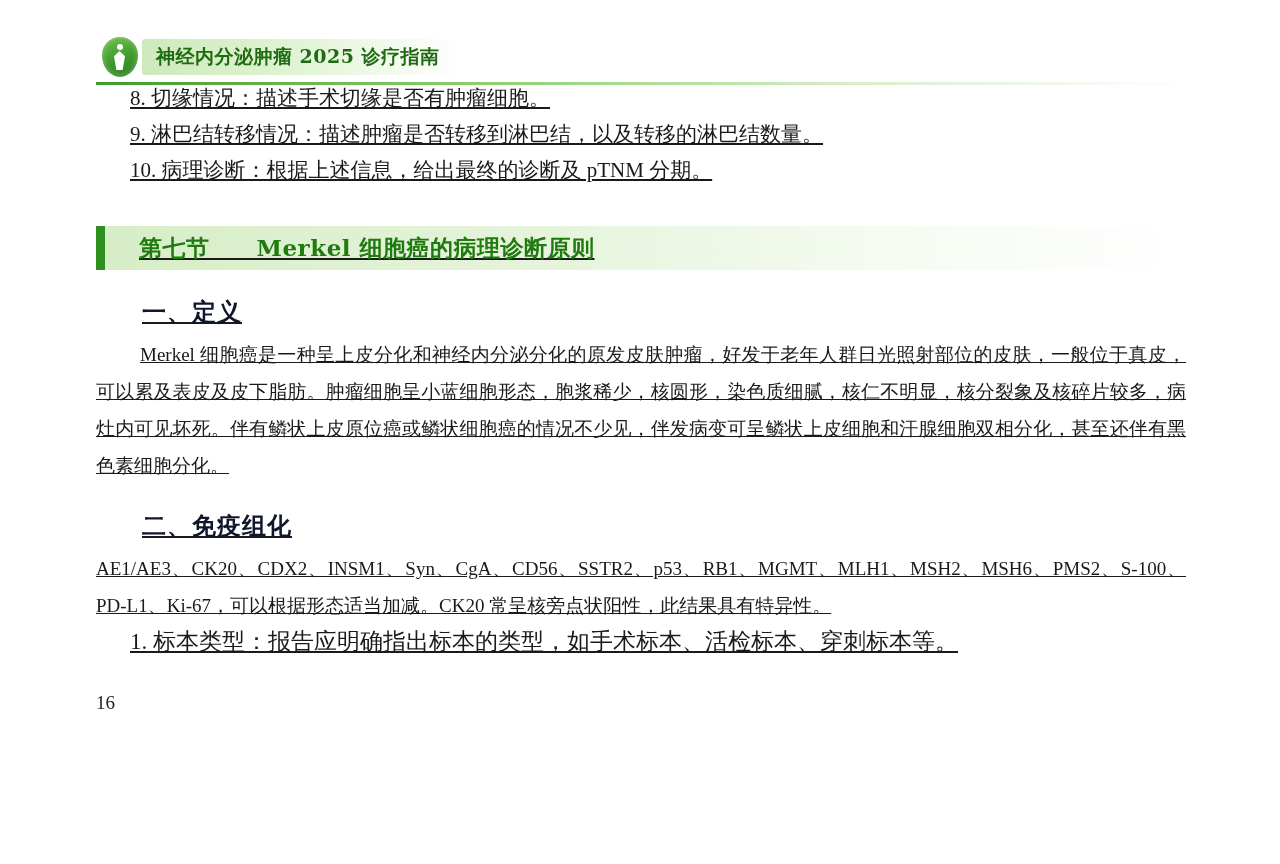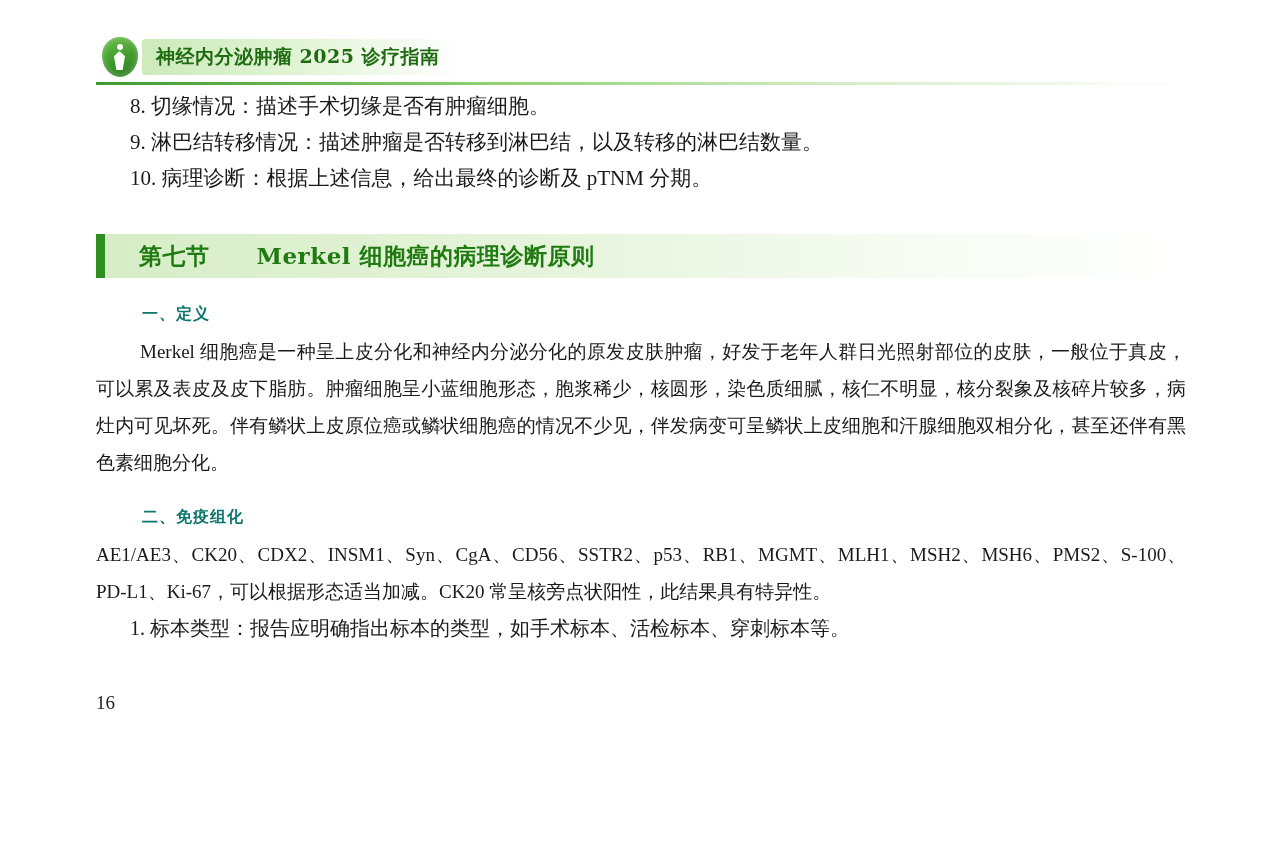--- a/index.html
+++ b/index.html
@@ -102,22 +102,23 @@
     top: 82px;
     width: 1088px;
     height: 3px;
     background: linear-gradient(90deg, #3f9a2c 0%, #8ccf6d 35%, #d8eecb 70%, #ffffff 100%);
   }
 
   
   .content {
     position: absolute;
     left: 96px;
-    top: 84px;
+    top: 76px;
     width: 1090px;
+    text-decoration: underline;
   }
   .numbered-item {
     font-size: 21px;
     line-height: 36px;
     margin: 0 0 0 0;
     padding-left: 34px;
     text-indent: 0;
     white-space: nowrap;
   }
   .numbered-item:first-child { margin-top: 4px; }
@@ -145,39 +146,39 @@
     color: #1f7a10;
     margin-left: 34px;
     letter-spacing: 0.5px;
     white-space: nowrap;
   }
 
   
   .sub-head {
     font-family: "DejaVu Sans", sans-serif;
     font-weight: bold;
-    font-size: 16px;
-    color: #0f766e;
+    font-size: 24px;
+    color: #0f172a;
     margin: 26px 0 8px 46px;
     letter-spacing: 1px;
   }
   .sub-head.tight { margin-top: 24px; }
 
   .para {
     font-size: 19px;
     line-height: 37px;
     text-align: justify;
     text-justify: inter-ideograph;
     text-indent: 44px;
     margin: 0 0 0 0;
   }
   .para.nonindent { text-indent: 0; }
 
   .list-line {
-    font-size: 20px;
+    font-size: 23px;
     line-height: 36px;
     padding-left: 34px;
     white-space: nowrap;
     margin: 0;
   }
 
   
   .page-number {
     position: absolute;
     left: 96px;

